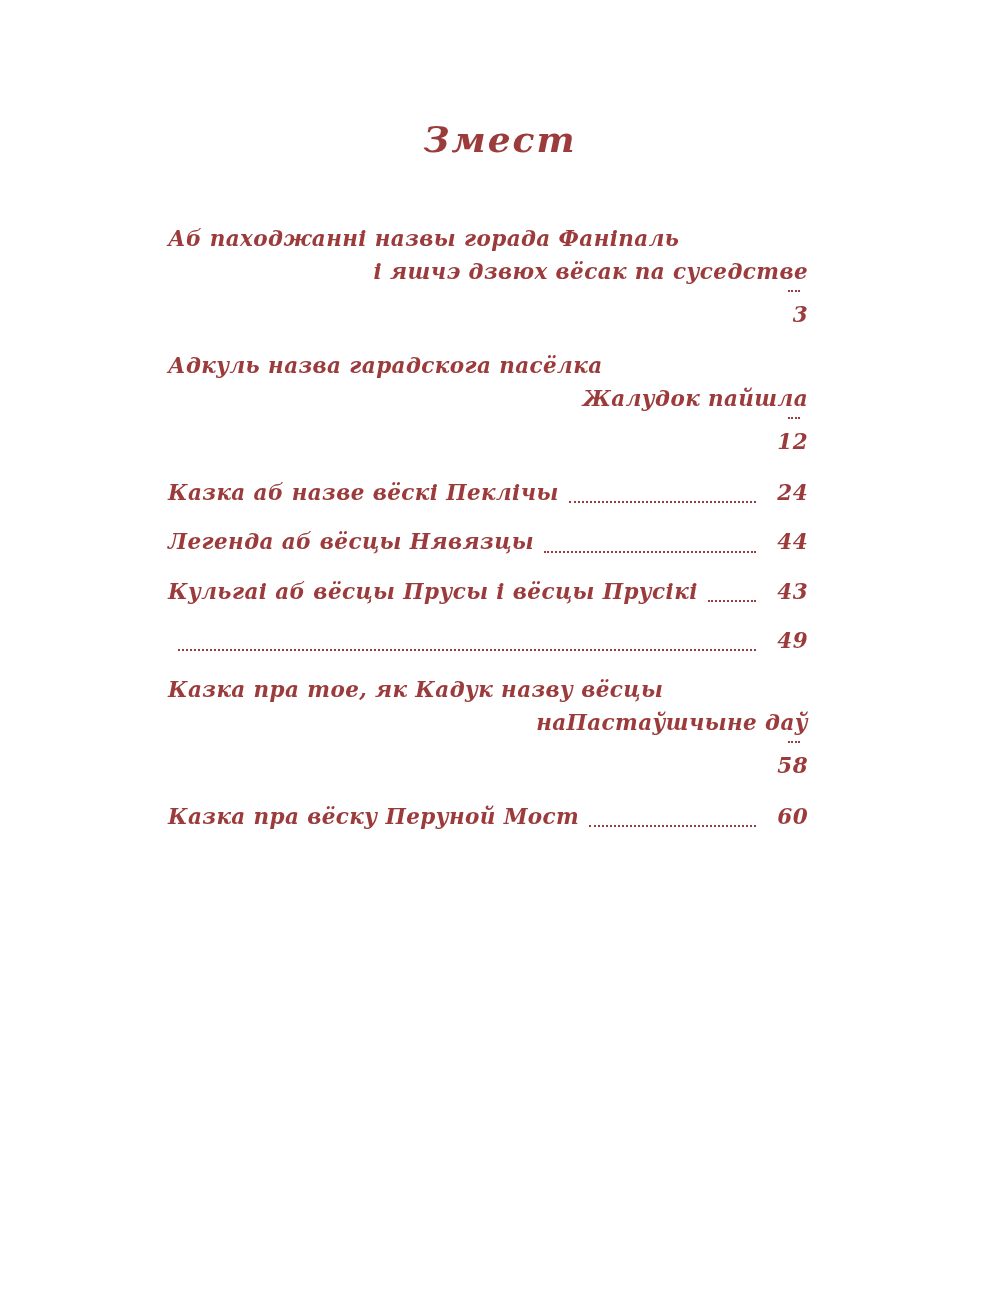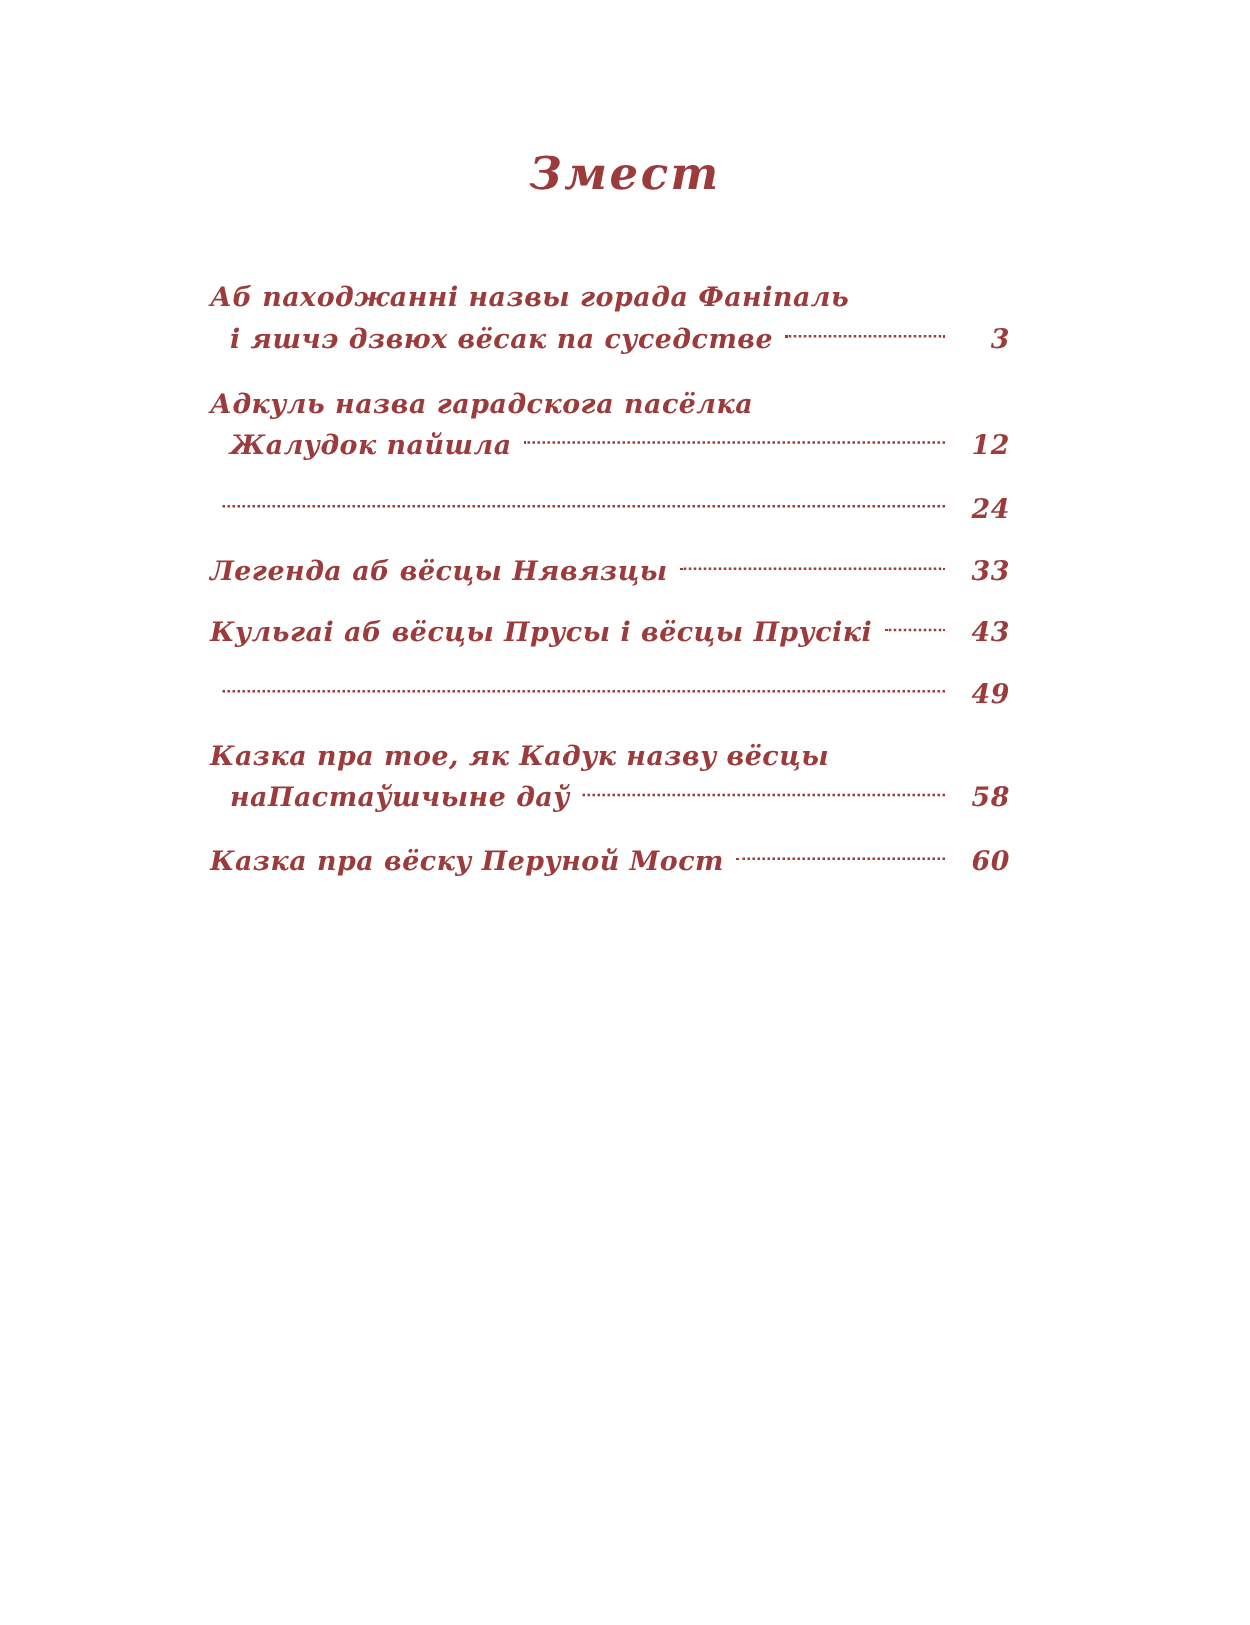--- a/index.html
+++ b/index.html
@@ -39,21 +39,21 @@
     width: 640px;
   }
   .toc-entry {
     margin-bottom: 18px;
   }
   .toc-entry.tight {
     margin-bottom: 16px;
   }
   .entry-line {
     display: flex;
-    align-items: center;
+    align-items: flex-end;
     font-family: "DejaVu Serif", serif;
     font-style: italic;
     font-weight: 700;
     font-size: 21.5px;
     line-height: 1.55;
     color: #9c3b3b;
     letter-spacing: 0.4px;
     white-space: nowrap;
   }
   .entry-line .label {
@@ -72,20 +72,21 @@
   }
   .entry-line .page-num {
     flex: 0 0 auto;
     width: 44px;
     text-align: right;
     font-style: italic;
     font-weight: 700;
   }
   .entry-line.cont {
     padding-left: 16px;
+    flex-direction: column;
   }
   .entry-line.first-nopage .page-num {
     visibility: hidden;
   }
 </style>
 </head>
 <body>
 
 <div class="page">
 
@@ -114,30 +115,31 @@
       </div>
       <div class="entry-line cont">
         <span class="label">Жалудок пайшла</span>
         <span class="leader"></span>
         <span class="page-num">12</span>
       </div>
     </div>
 
     <div class="toc-entry tight">
       <div class="entry-line">
+        <span class="label">Казка аб назве вёскі Пеклічы</span>
         <span class="leader"></span>
         <span class="page-num">24</span>
       </div>
     </div>
 
     <div class="toc-entry tight">
       <div class="entry-line">
         <span class="label">Легенда аб вёсцы Нявязцы</span>
         <span class="leader"></span>
-        <span class="page-num">33</span>
+        <span class="page-num">44</span>
       </div>
     </div>
 
     <div class="toc-entry tight">
       <div class="entry-line">
         <span class="label">Кульгаі аб вёсцы Прусы і вёсцы Прусікі</span>
         <span class="leader"></span>
         <span class="page-num">43</span>
       </div>
     </div>

